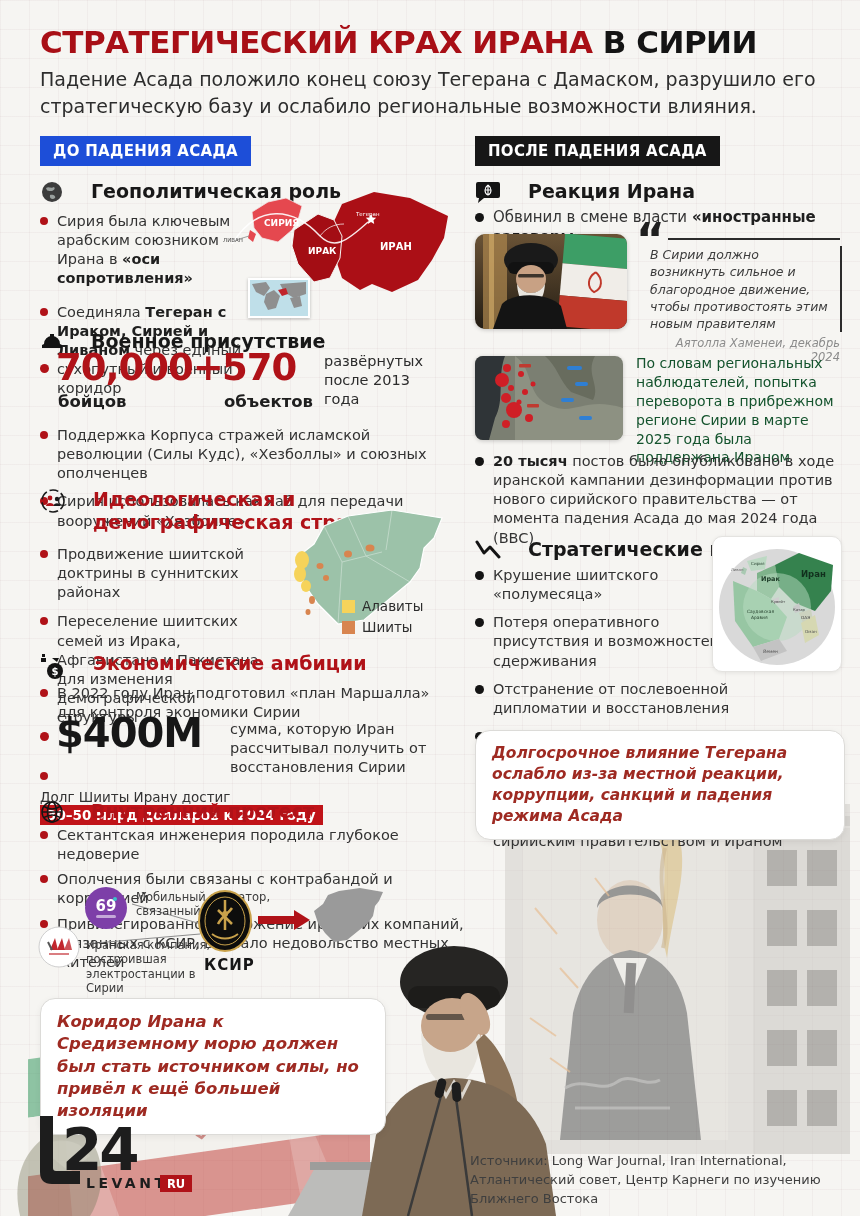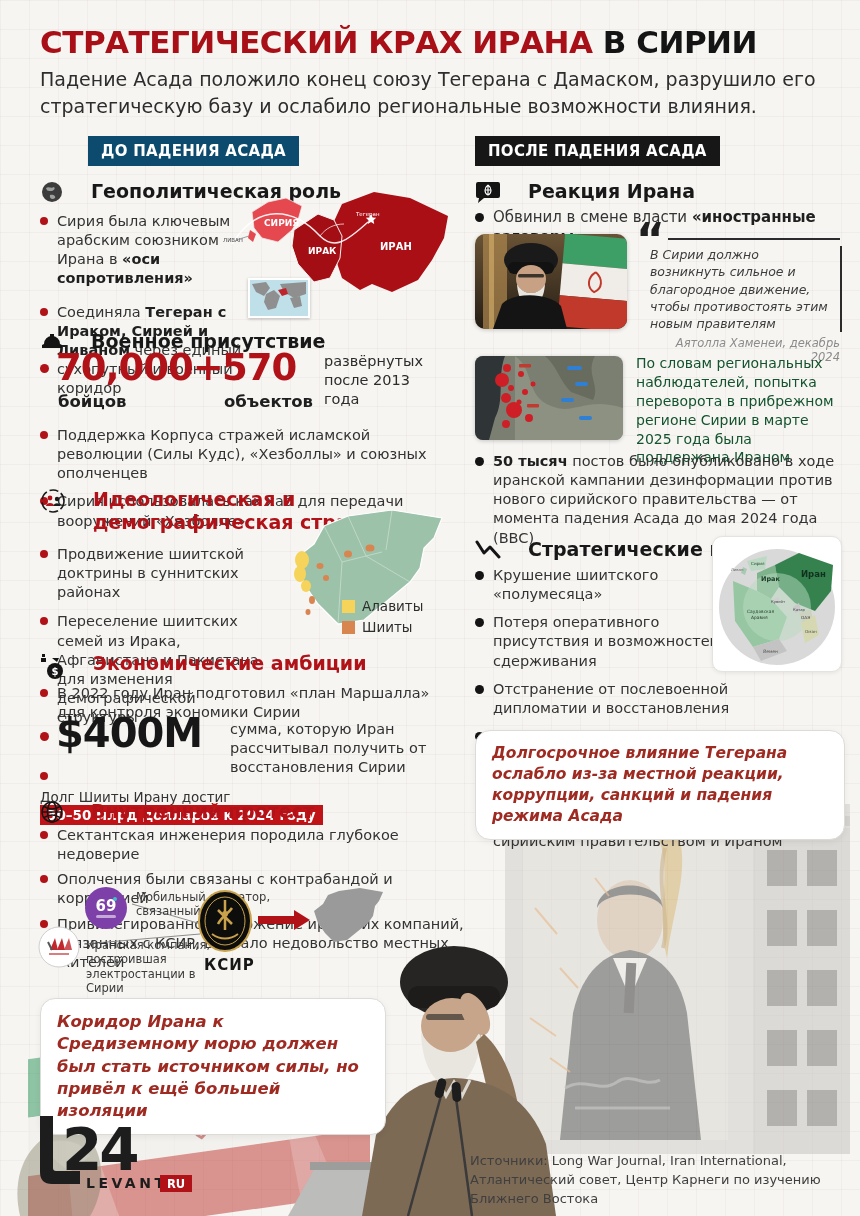--- a/index.html
+++ b/index.html
@@ -11,21 +11,21 @@
     background-size:29px 29px;}
   .abs{position:absolute;}
   .z1{z-index:1}.z2{z-index:2}.z3{z-index:3}.z4{z-index:4}
   svg text{font-family:"DejaVu Sans","Liberation Sans",sans-serif;}
 
   
   .title{left:40px;top:24px;font-size:31px;font-weight:bold;color:#141414;letter-spacing:-.5px;white-space:nowrap;}
   .title .red{color:#a80f16;}
   .subtitle{left:40px;top:66px;width:795px;font-size:19px;line-height:1.4;color:#2d2d2d;font-weight:500;}
   .badge{top:136px;color:#fff;font-weight:bold;font-size:15px;padding:6px 13px;letter-spacing:.3px;}
-  .badge-red{left:40px;background:#0c4a6e;margin-left:48px;}
+  .badge-red{left:40px;background:#1d4ed8;}
   .badge-dark{left:475px;background:#171717;}
 
   
   .sec-head{display:flex;gap:27px;align-items:flex-start;}
   .sec-title{font-size:19px;font-weight:bold;color:#181818;line-height:1.22;}
   .sec-title.red{color:#b01218;}
   .icon{flex:0 0 auto;}
 
   .bullet{display:flex;gap:9px;margin-bottom:9px;font-size:14.5px;line-height:1.32;color:#333;}
   .bullet .dot{flex:0 0 auto;width:8px;height:8px;border-radius:50%;background:#b01218;margin-top:5px;}
@@ -447,21 +447,21 @@
           <rect x="100" y="26" width="13" height="4" rx="2"></rect>
         <rect x="86" y="42" width="13" height="4" rx="2"></rect>
           <rect x="104" y="60" width="13" height="4" rx="2"></rect>
         </g>
     </svg>
   </div>
   <div class="abs z2" style="left:636px;top:354px;width:206px;font-size:14px;line-height:1.35;color:#14532d;">По словам региональных наблюдателей, попытка переворота в прибрежном регионе Сирии в марте 2025 года была поддержана Ираном</div>
   <div class="abs z2" style="left:475px;top:452px;width:380px;">
     <div class="bullet dark">
         <span class="dot"></span>
-      <p><b>50 тысяч</b><span> постов было опубликовано в ходе иранской кампании дезинформации против нового сирийского правительства — от момента падения Асада до мая 2024 года (BBC)</span></p>
+      <p><b>20 тысяч</b><span> постов было опубликовано в ходе иранской кампании дезинформации против нового сирийского правительства — от момента падения Асада до мая 2024 года (BBC)</span></p>
       </div>
   </div>
 
   <div class="abs z2 sec-head" style="left:475px;top:538px;">
     <span class="icon">
       <svg width="26" height="22" viewBox="0 0 26 22">
           <polyline points="2,4 9,15 15,9 24,19" fill="none" stroke="#141414" stroke-width="3" stroke-linecap="round" stroke-linejoin="round"></polyline>
         </svg>
     </span>
     <span class="sec-title">Стратегические потери</span>

